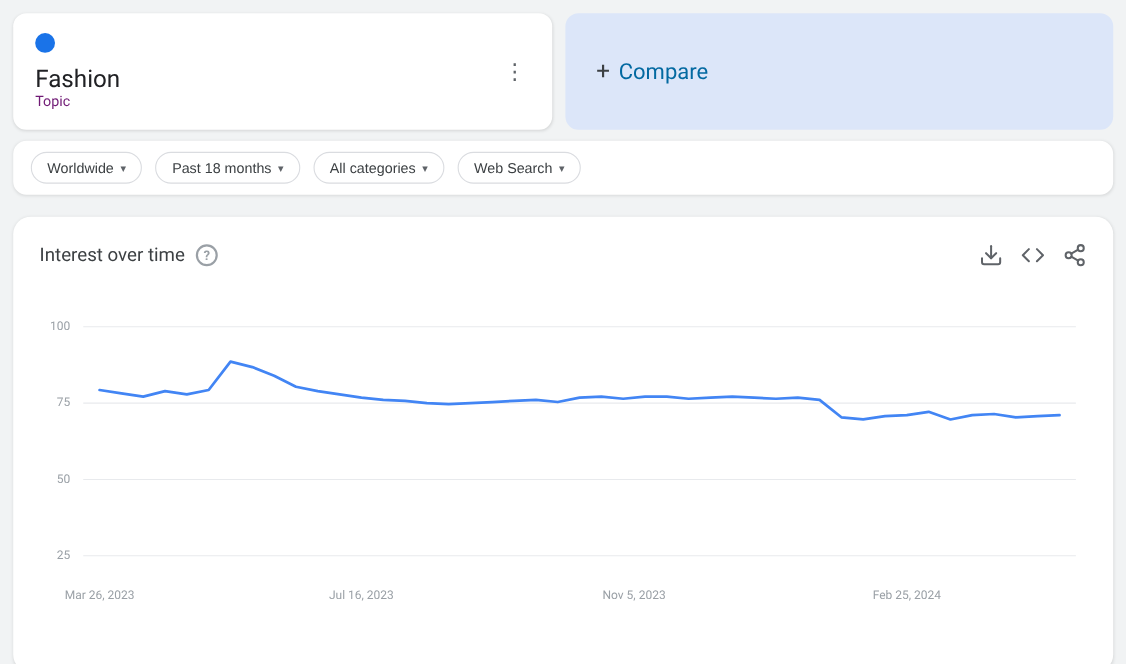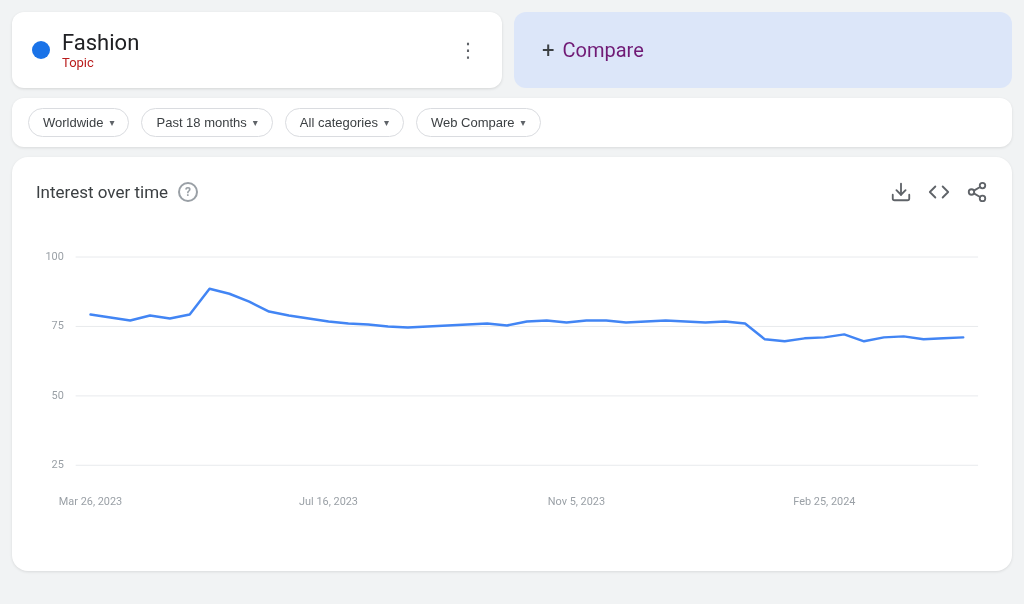--- a/index.html
+++ b/index.html
@@ -24,22 +24,22 @@
       padding: 18px 20px;
       display: flex;
       align-items: center;
       justify-content: space-between;
       flex: 0 0 490px;
       box-shadow: 0 1px 3px rgba(0,0,0,0.12);
     }
 
     .search-card-left {
       display: flex;
-      align-items: center;
       gap: 12px;
+      flex-direction: column;
     }
 
     .blue-dot {
       width: 18px;
       height: 18px;
       border-radius: 50%;
       background: #1a73e8;
       flex-shrink: 0;
     }
 
@@ -49,21 +49,21 @@
     }
 
     .search-term-name {
       font-size: 22px;
       font-weight: 400;
       color: #202124;
     }
 
     .search-term-type {
       font-size: 13px;
-      color: #b91c1c;
+      color: #701a75;
     }
 
     .more-icon {
       color: #5f6368;
       font-size: 20px;
       cursor: pointer;
       padding: 4px;
       border-radius: 50%;
     }
 
@@ -79,33 +79,33 @@
     }
 
     .compare-plus {
       font-size: 22px;
       color: #3c4043;
     }
 
     .compare-label {
       font-size: 20px;
       font-weight: 400;
-      color: #701a75;
+      color: #0369a1;
     }
 
     
     .filters-card {
       background: #fff;
       border-radius: 12px;
       padding: 10px 16px;
       display: flex;
       gap: 12px;
       align-items: center;
       box-shadow: 0 1px 3px rgba(0,0,0,0.1);
-      margin-bottom: 10px;
+      margin-bottom: 20px;
     }
 
     .filter-btn {
       display: flex;
       align-items: center;
       gap: 6px;
       border: 1px solid #dadce0;
       border-radius: 20px;
       padding: 6px 14px;
       font-size: 13px;
@@ -227,21 +227,21 @@
   </button>
   <button class="filter-btn">
     <span>Past 18 months</span>
     <span class="chevron">▾</span>
   </button>
   <button class="filter-btn">
     <span>All categories</span>
     <span class="chevron">▾</span>
   </button>
   <button class="filter-btn">
-    <span>Web Compare</span>
+    <span>Web Search</span>
     <span class="chevron">▾</span>
   </button>
 </div>
 
 <div class="chart-card">
   <div class="chart-header">
     <div class="chart-title-group">
       <span class="chart-title">Interest over time</span>
       <div class="help-icon">?</div>
     </div>

